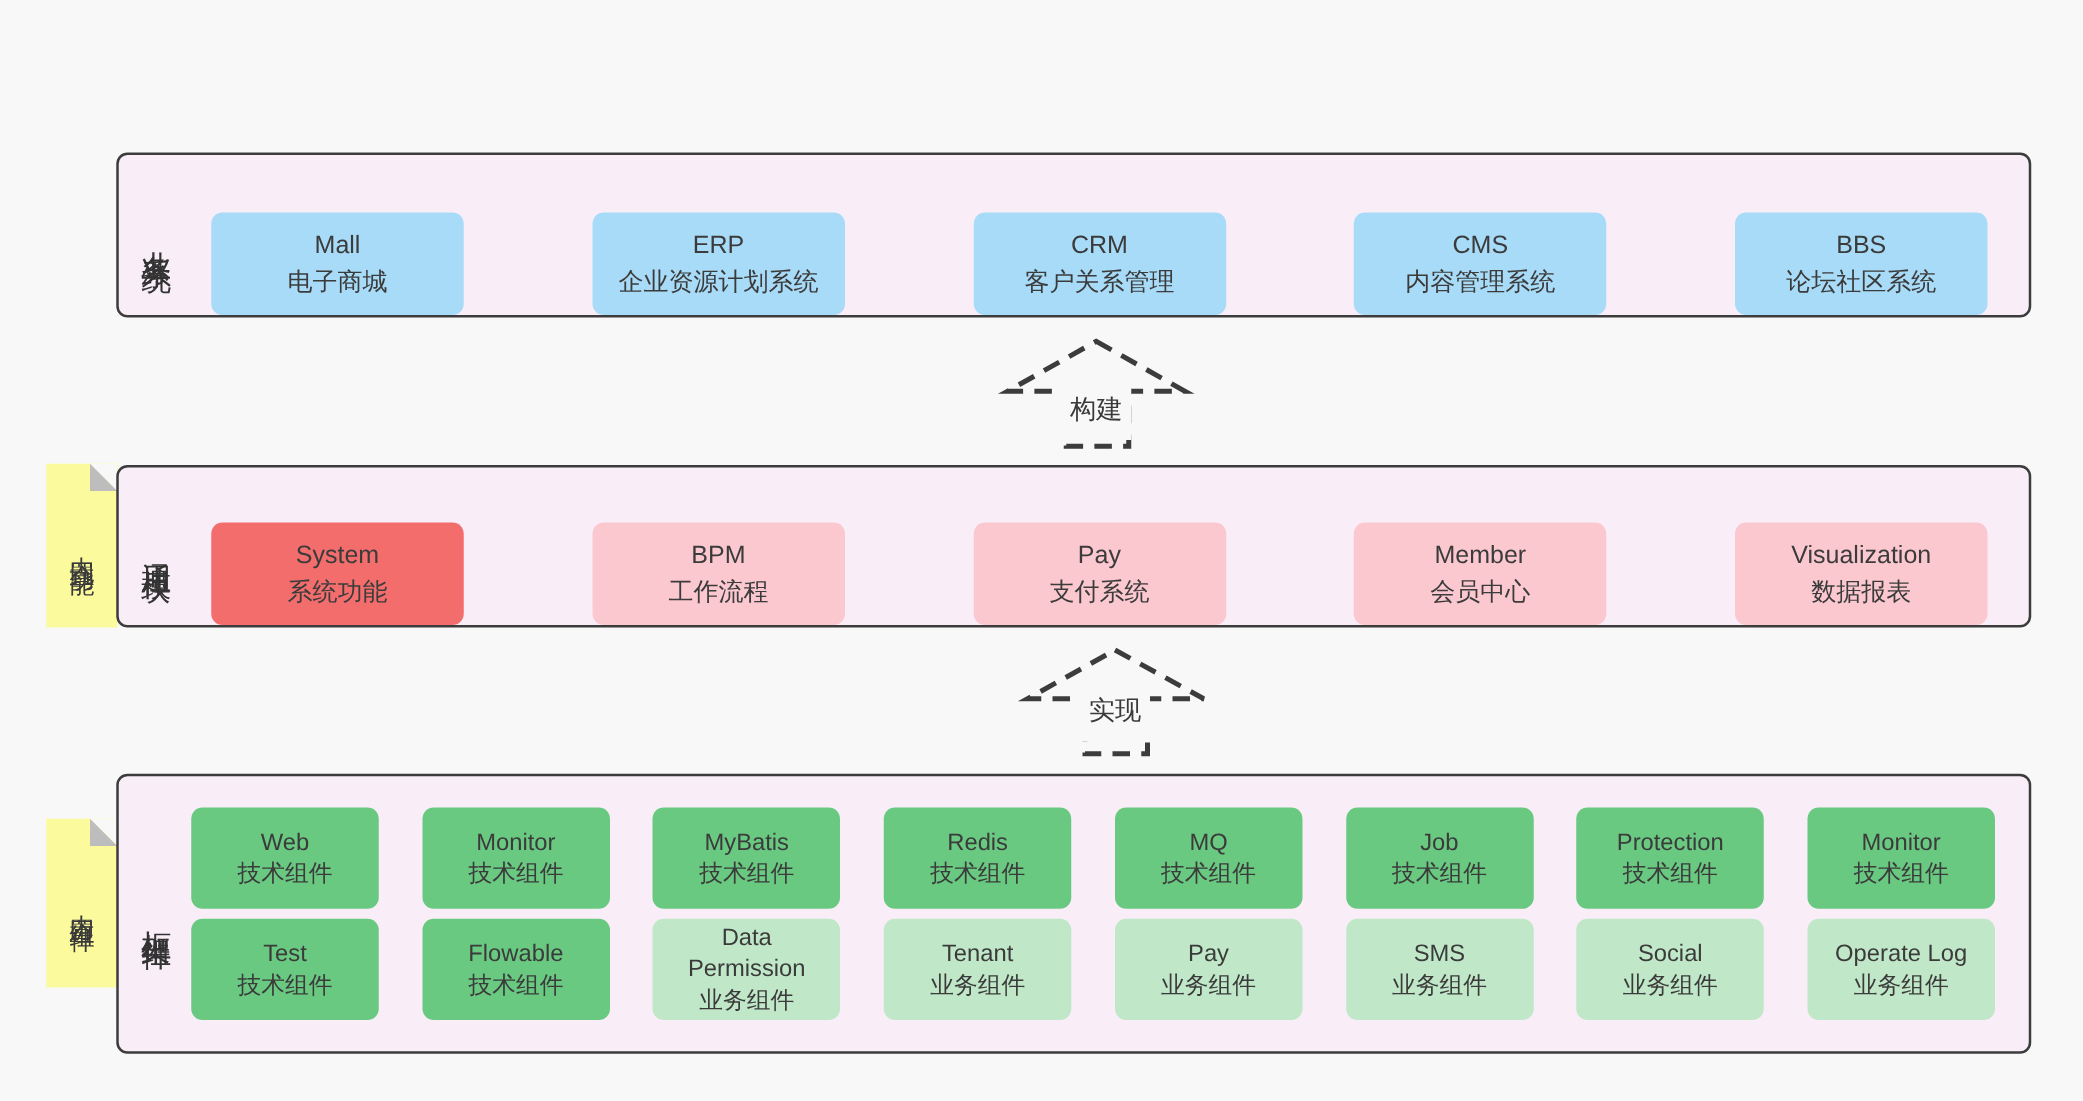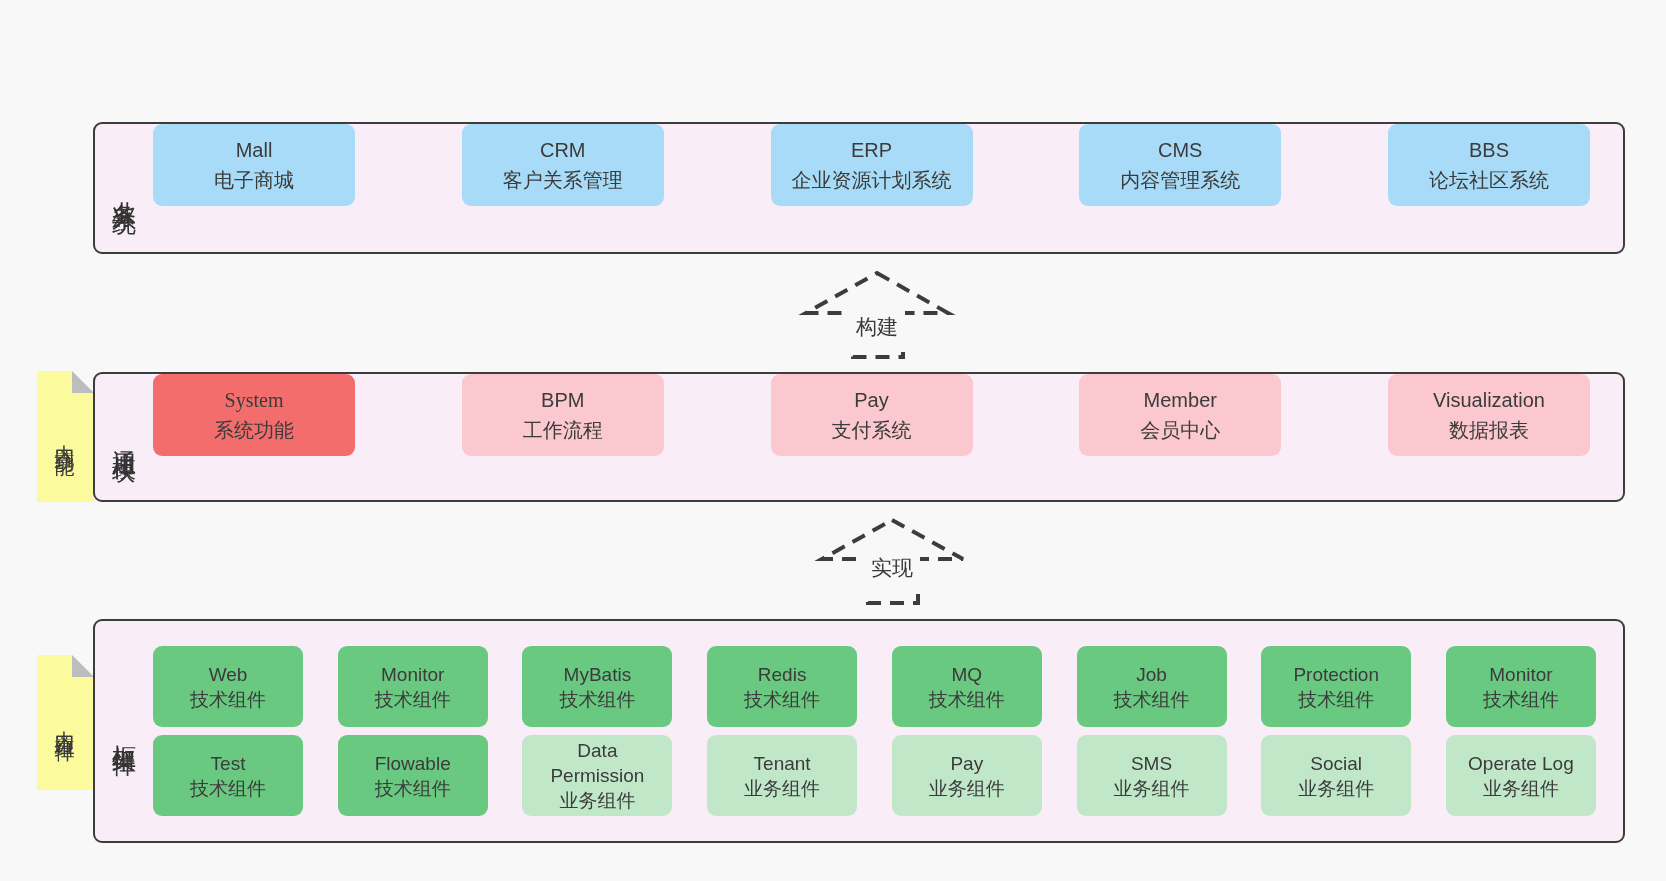--- a/index.html
+++ b/index.html
@@ -30,35 +30,35 @@
         border:2.5px solid var(--line,#3c3c3c);border-radius:9px;
         display:flex;}
   #band-business{top:122px;height:132px;}
   #band-modules{top:372px;height:130px;}
   #band-components{top:619px;height:224px;}
 
   .band-label{width:58px;flex:0 0 58px;display:flex;align-items:center;justify-content:center;}
   .band-label span{writing-mode:vertical-rl;text-orientation:upright;
         font-size:24px;letter-spacing:3px;color:#333;}
 
-  .band-row{flex:1;display:flex;align-items:flex-start;justify-content:space-between;
-        padding-right:33px;}
+  .band-row{flex:1;display:flex;align-items:flex-end;justify-content:space-between;
+        padding-right:33px;margin-left:16px;}
 
   .comp-content{flex:1;display:flex;flex-direction:column;justify-content:center;
         gap:8px;padding-right:27px;}
   .comp-row{display:flex;justify-content:space-between;}
 
   
   .box{border-radius:9px;display:flex;flex-direction:column;align-items:center;
        justify-content:center;text-align:center;color:var(--text,#3b3b3b);}
   .box-lg{width:202px;height:82px;font-size:20px;line-height:30px;}
   .box-sm{width:150px;height:81px;font-size:19px;line-height:25px;
           box-sizing:border-box;padding:0 10px;}
   .c-blue{background:var(--blue,#a8dbf7);}
-  .c-red{background:var(--red,#f36d6d);font-family:Liberation Serif, serif;}
+  .c-red{background:var(--red,#f36d6d);}
   .c-pink{background:var(--pink,#fbc8cf);}
   .c-gd{background:var(--green-dark,#69c981);}
   .c-gl{background:var(--green-light,#c0e8c8);}
 
   
   #arrow-layer{position:absolute;left:0;top:0;pointer-events:none;}
   .arrow-outline{fill:none;stroke:var(--line,#3c3c3c);stroke-width:4;
         stroke-dasharray:14 9;}
   .arrow-label-bg{fill:var(--page-bg,#f8f8f8);}
   .arrow-label{font-size:21px;fill:#3a3a3a;text-anchor:middle;
@@ -81,26 +81,26 @@
 <div class="band" id="band-business">
   <div class="band-label">
       <span>业务系统</span>
     </div>
   <div class="band-row">
     <div class="box box-lg c-blue">
         <div>Mall</div>
         <div>电子商城</div>
       </div>
     <div class="box box-lg c-blue">
+        <div>ERP</div>
+        <div>企业资源计划系统</div>
+      </div>
+    <div class="box box-lg c-blue">
         <div>CRM</div>
         <div>客户关系管理</div>
-      </div>
-    <div class="box box-lg c-blue">
-        <div>ERP</div>
-        <div>企业资源计划系统</div>
       </div>
     <div class="box box-lg c-blue">
         <div>CMS</div>
         <div>内容管理系统</div>
       </div>
     <div class="box box-lg c-blue">
         <div>BBS</div>
         <div>论坛社区系统</div>
       </div>
   </div>

